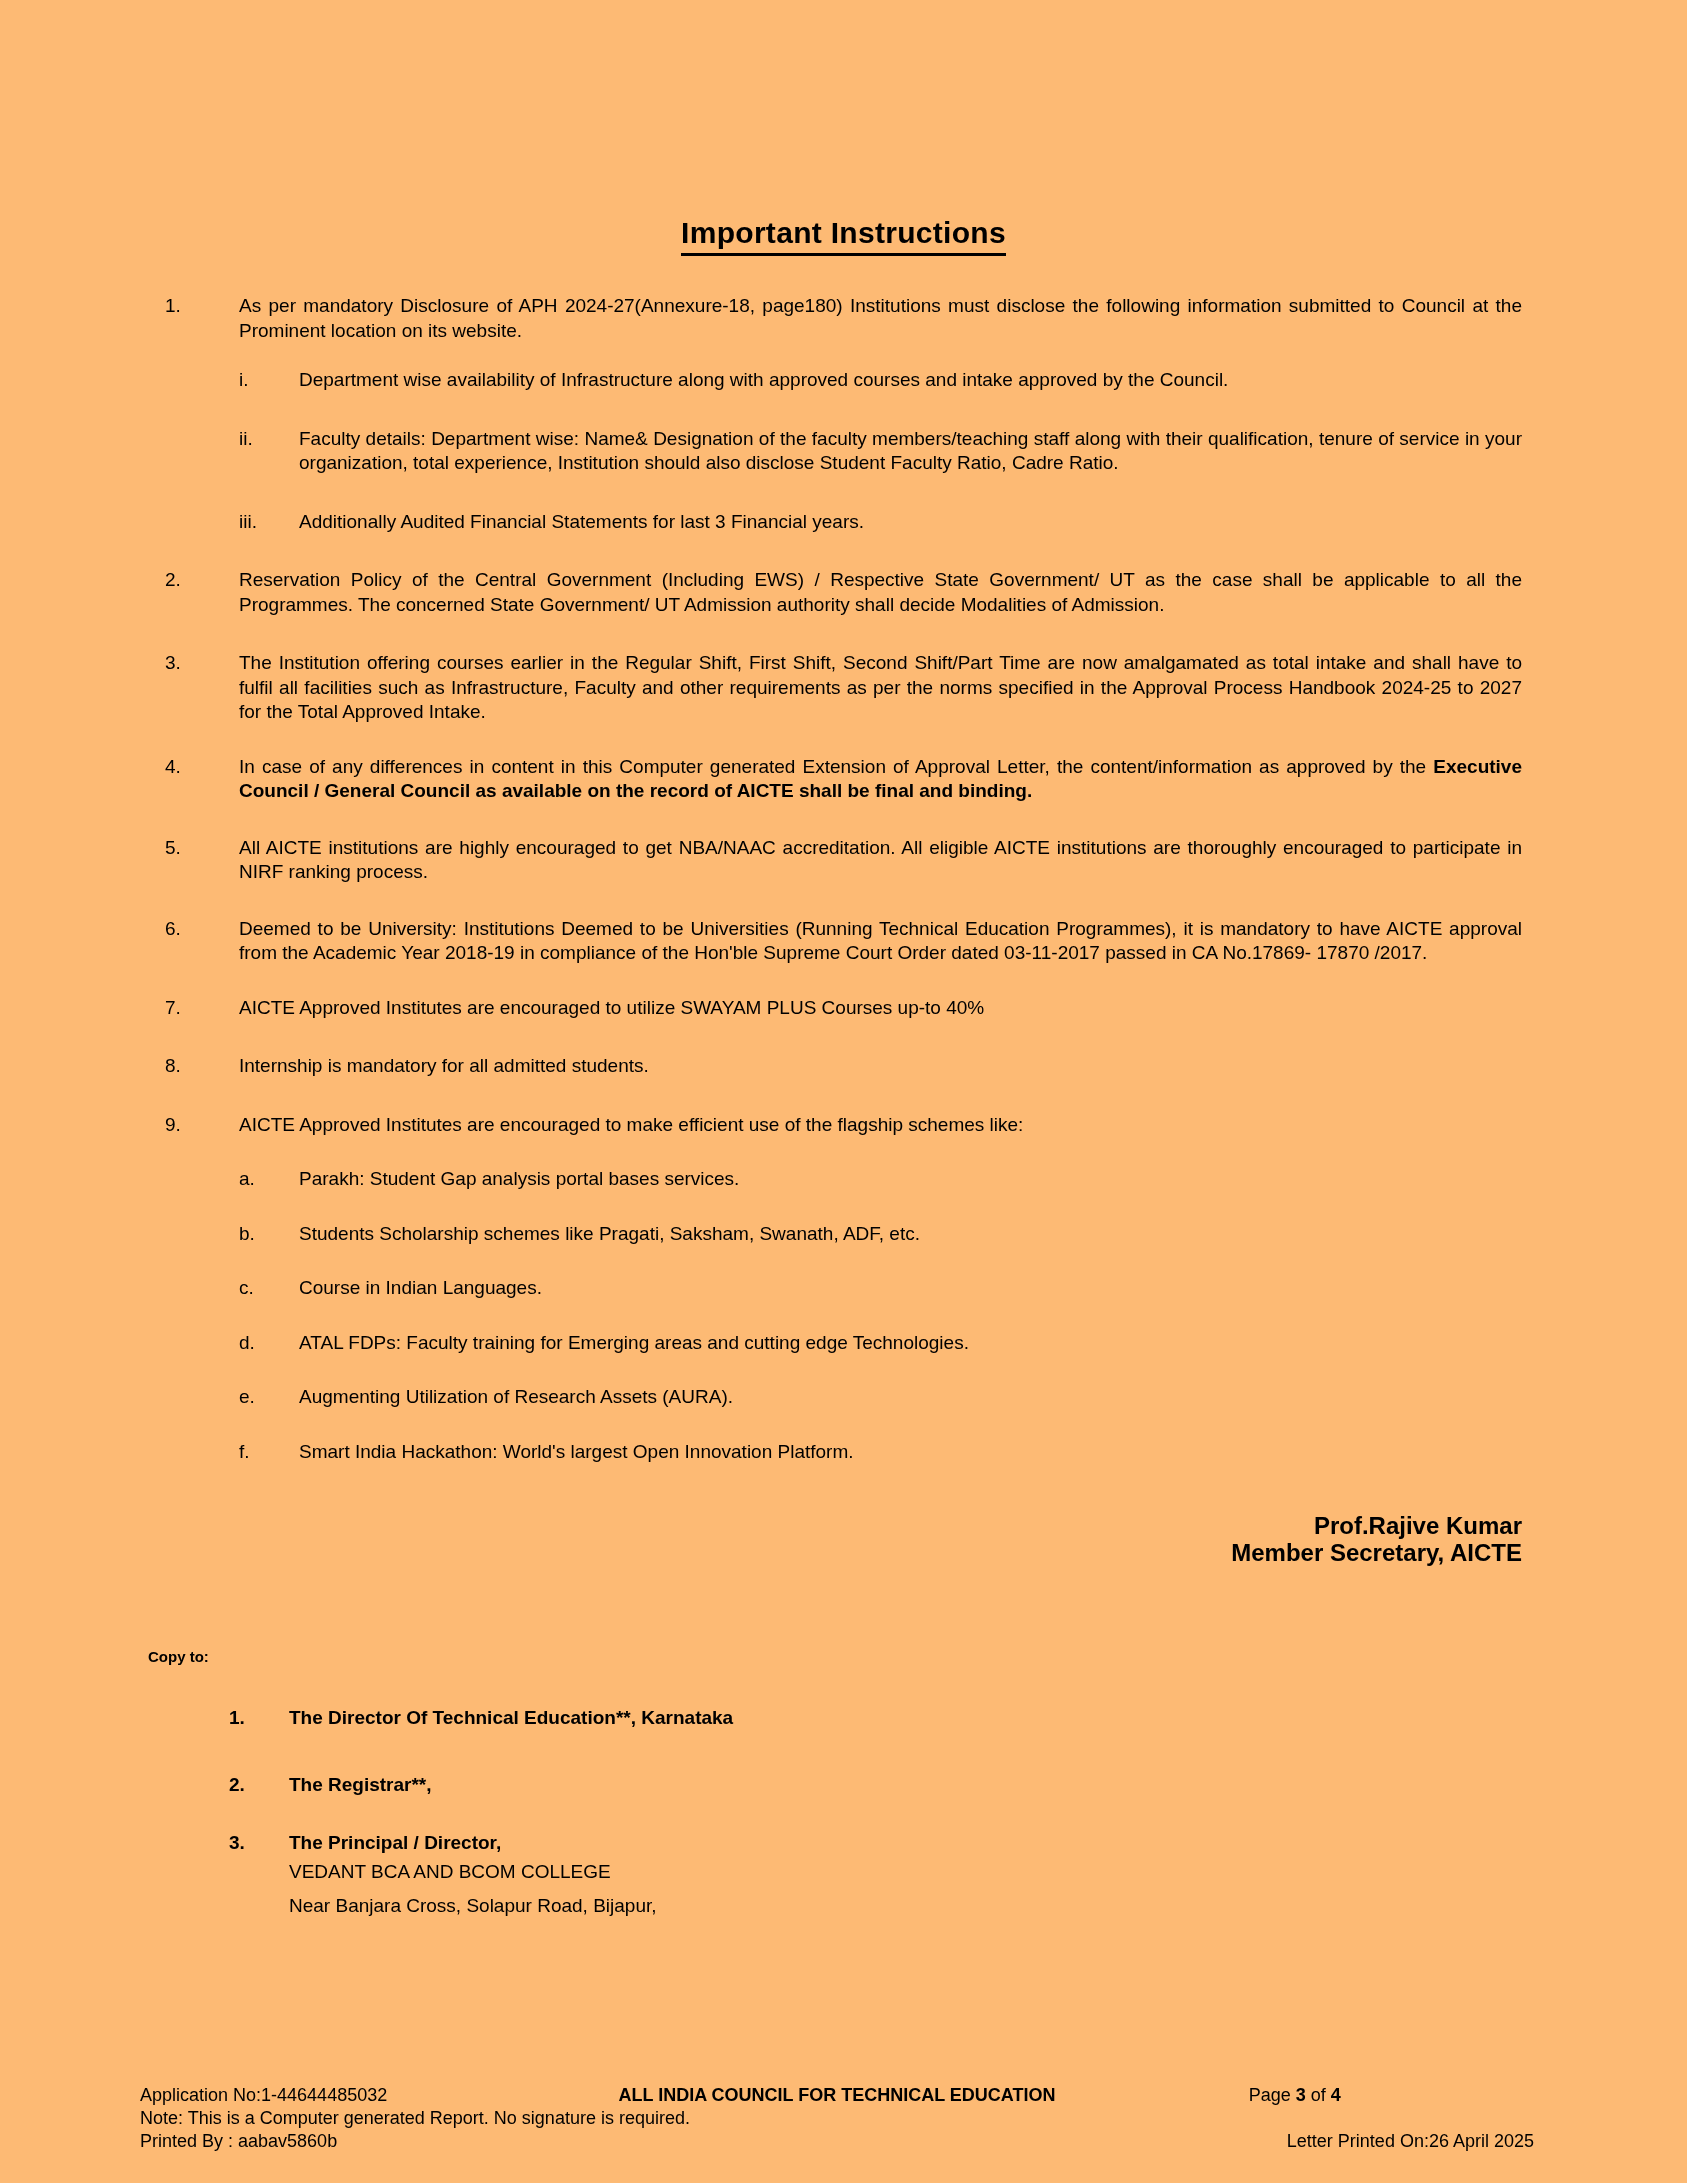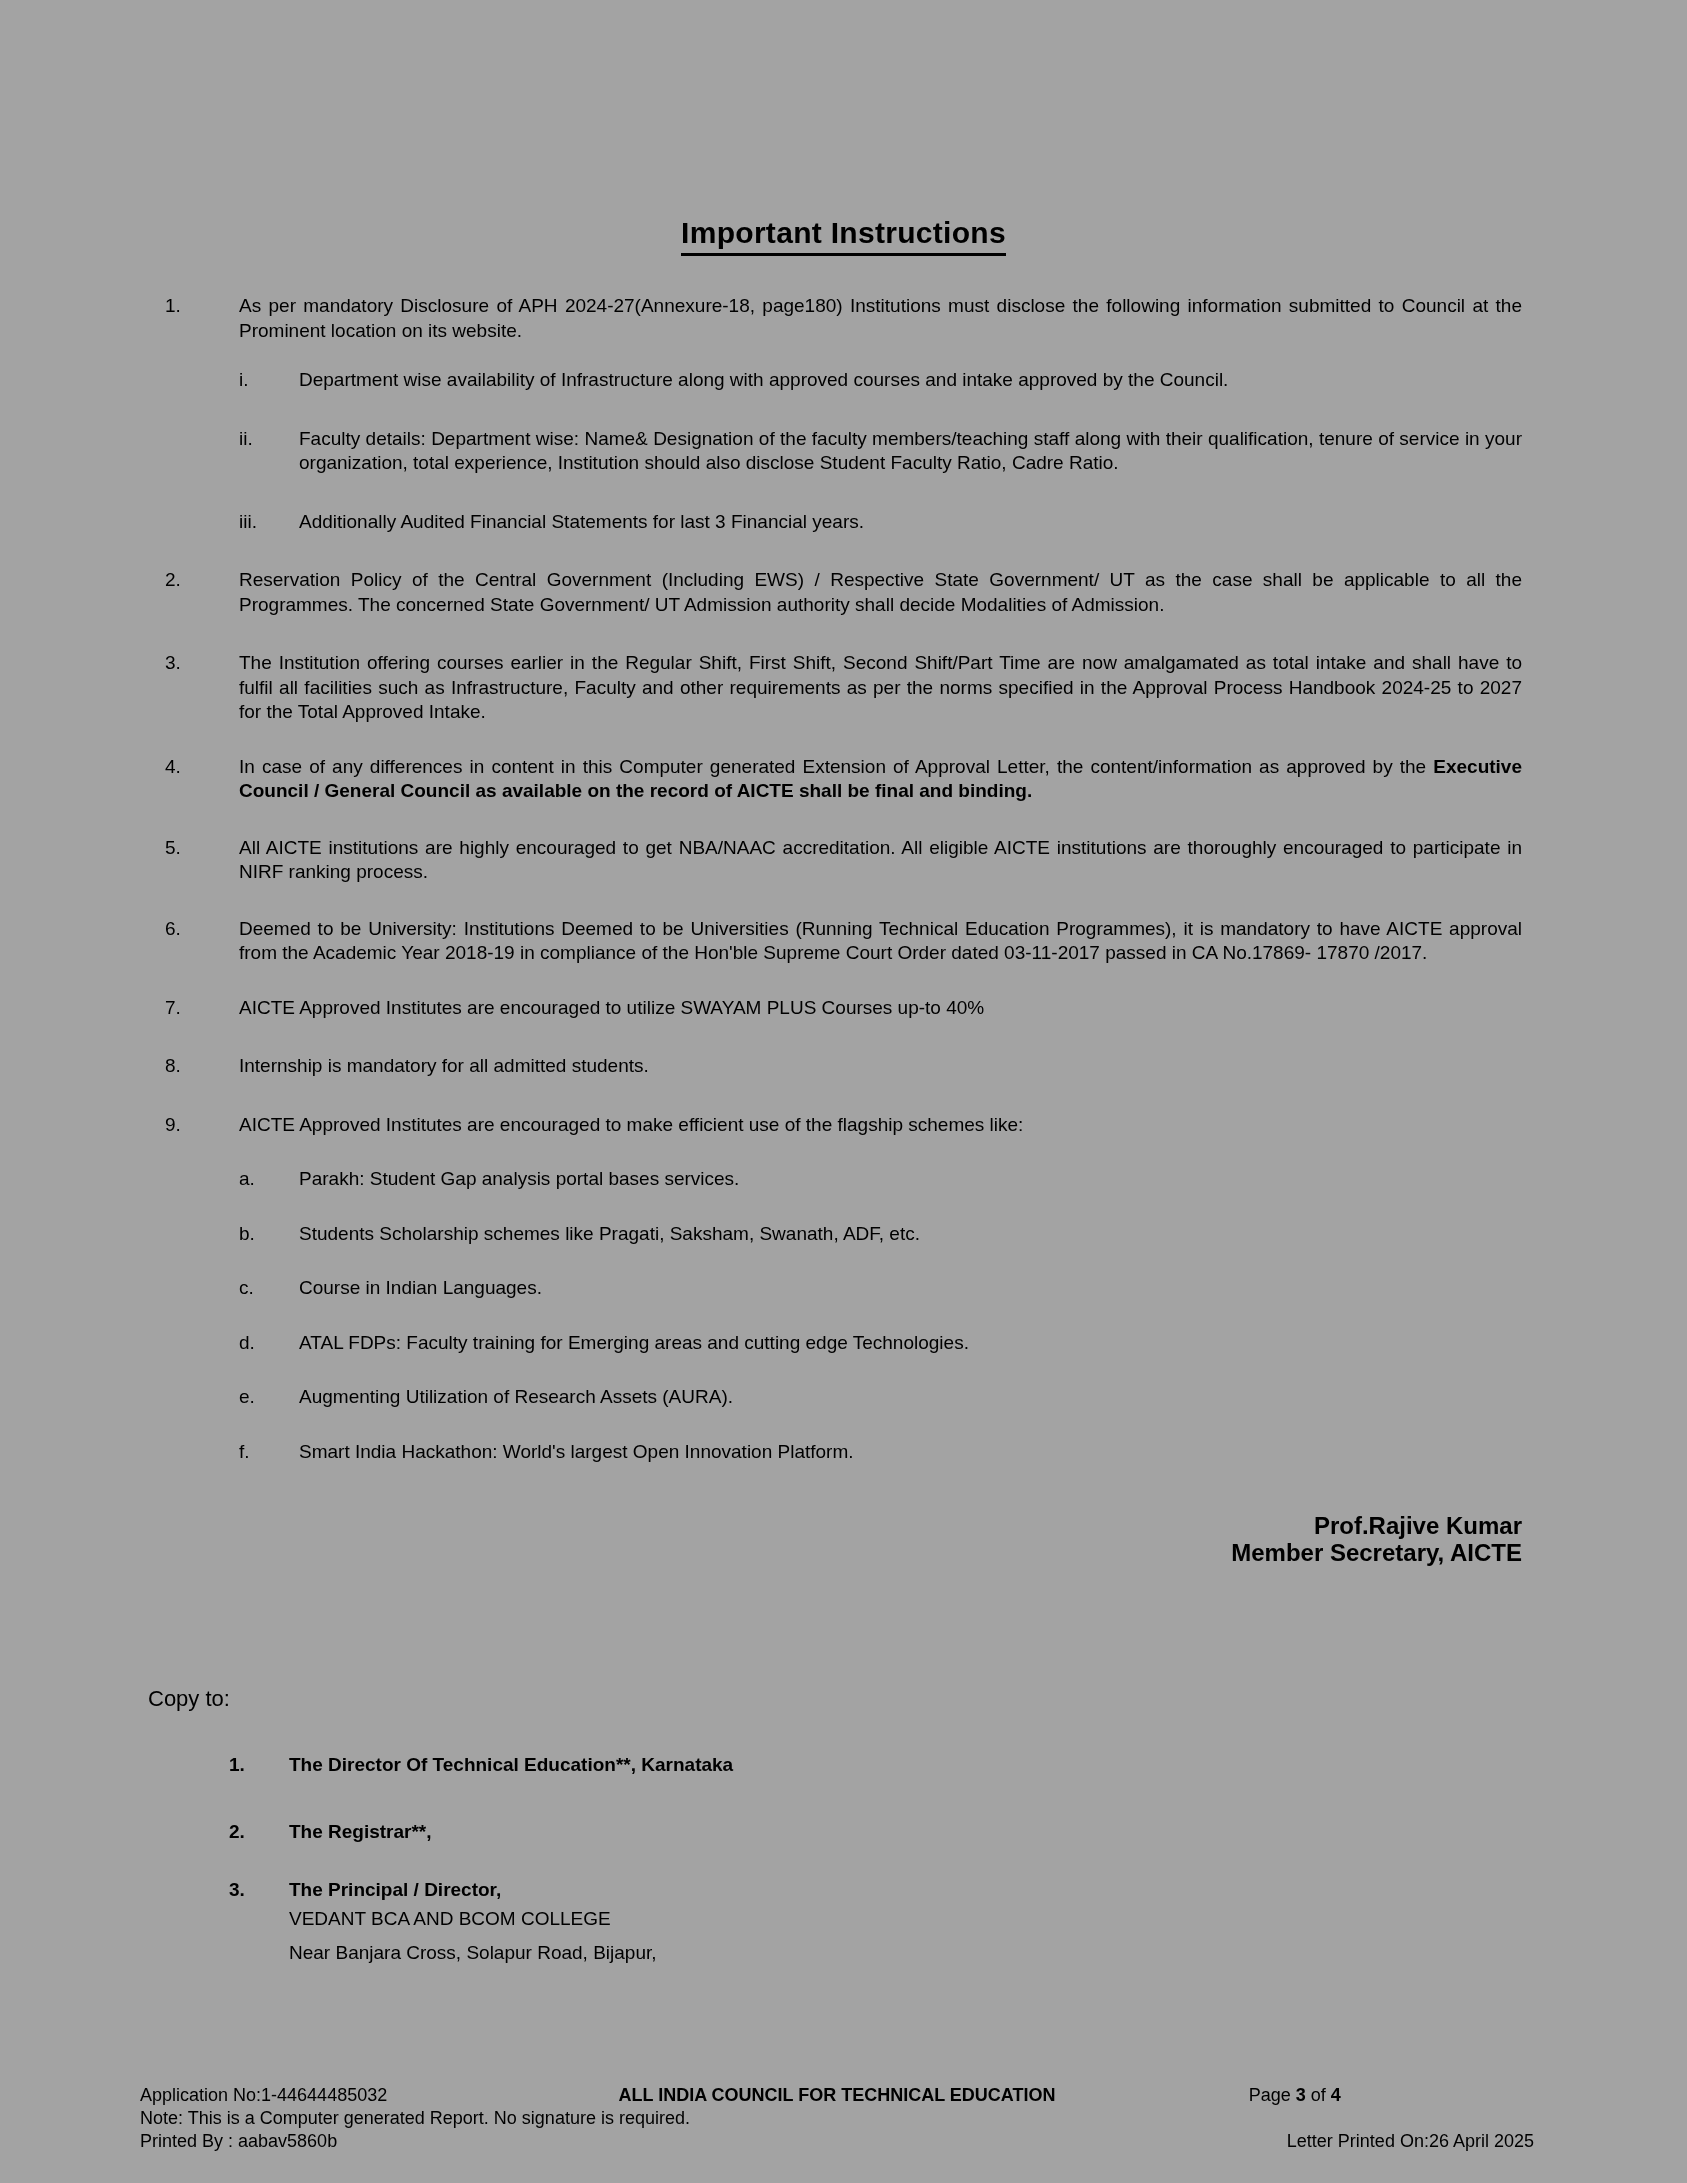--- a/index.html
+++ b/index.html
@@ -5,21 +5,21 @@
   * { margin:0; padding:0; box-sizing:border-box; }
   html,body { background:#fff; }
   body {
     width:1687px; height:2183px;
     font-family:"Liberation Sans", sans-serif;
     color:#000;
     position:relative;
   }
   .page {
     width:1687px; height:2183px;
-    background:#a3a3a3;
+    background:#fdba74;
     position:relative;
     padding:216px 165px 0 165px;
   }
   .doc-title { text-align:center; font-size:30px; font-weight:bold; letter-spacing:0.3px; }
   .doc-title .underline { display:inline-block; border-bottom:3.3px solid #000; padding-bottom:3.3px; }
 
   .item {
     display:grid; grid-template-columns:74px 1fr;
     font-size:19px; line-height:24.5px;
   }
@@ -38,21 +38,21 @@
   .mt52 { margin-top:34px; }
   .mt58 { margin-top:38px; }
 
   .signature {
     margin-top:49px;
     text-align:right;
     font-weight:bold;
     font-size:24px; line-height:26.5px;
   }
 
-  .copy-label { margin-top:120px; margin-left:-17px; font-size:22px; }
+  .copy-label { margin-top:82px; margin-left:-17px; font-size:15px;font-weight:bold; }
   .copy-item {
     margin-left:64px;
     display:grid; grid-template-columns:60px 1fr;
     font-size:19px; line-height:24.5px;
   }
   .copy-item .num { font-weight:bold; }
   .copy-item .title { font-weight:bold; }
   .copy-line { font-weight:normal; }
   .mt62 { margin-top:41px; }
   .mt64 { margin-top:42px; }

